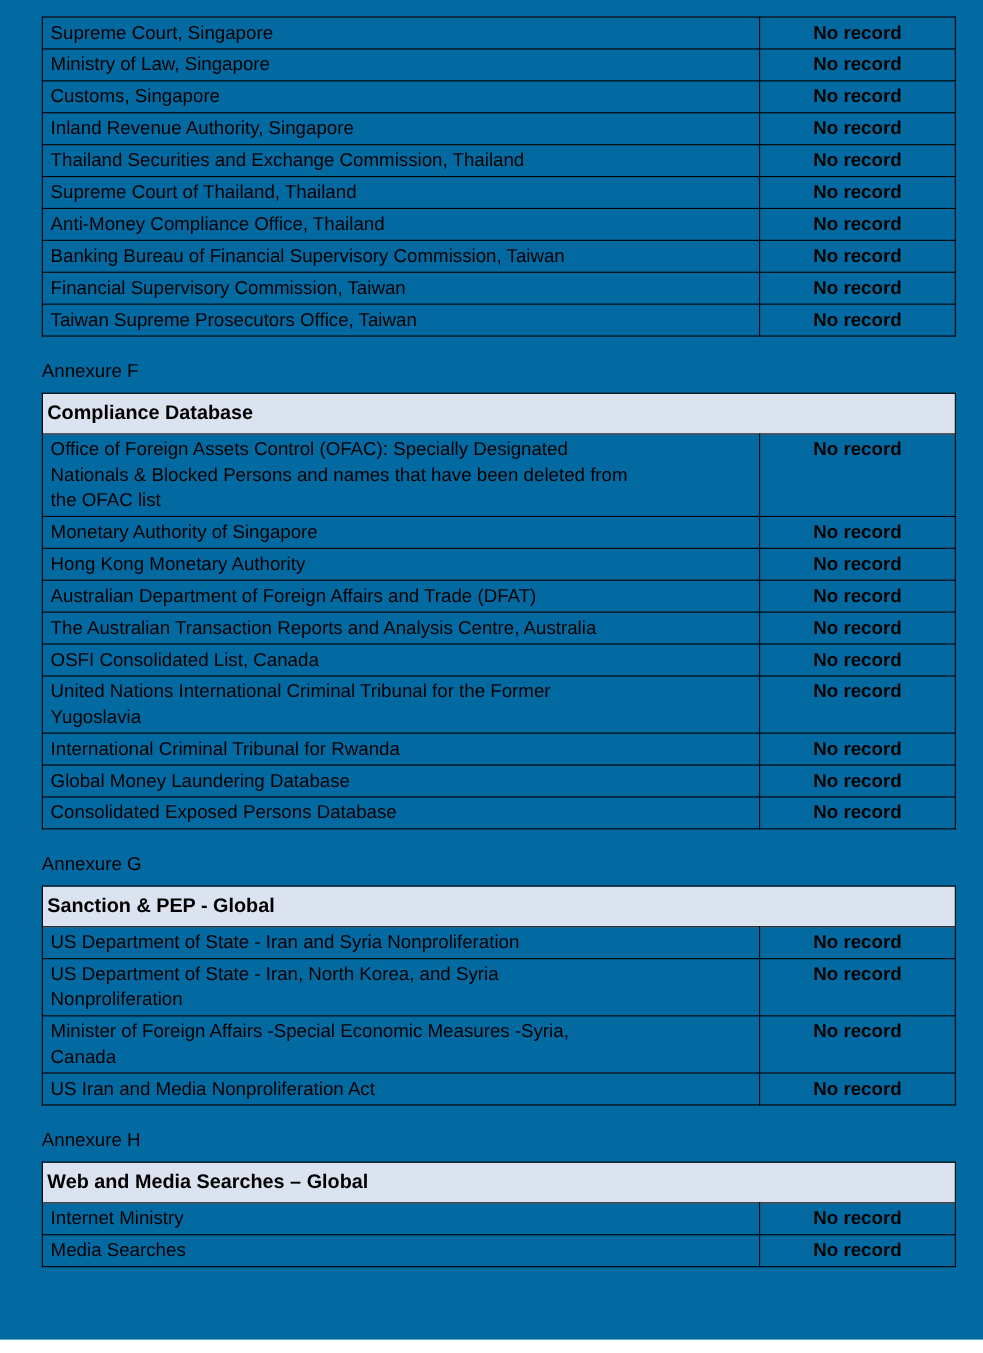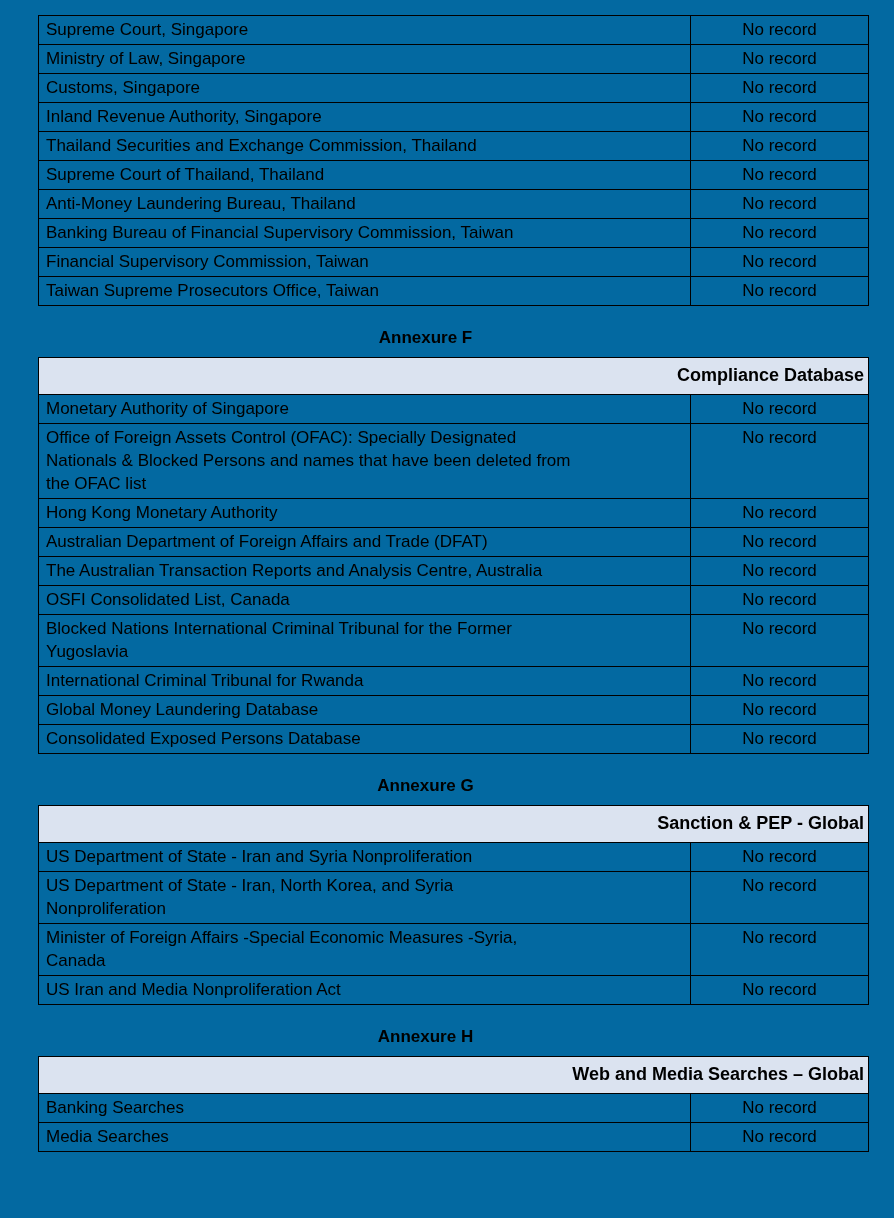--- a/index.html
+++ b/index.html
@@ -27,45 +27,46 @@
   }
   table.scr col.c-src { width: 652px; }
   table.scr col.c-res { width: 178px; }
   table.scr td, table.scr th {
     border: 1.5px solid #000000;
   }
   th.tbl-title {
     background: #dbe3f0;
     font-size: 18px;
     font-weight: bold;
-    text-align: right;
+    text-align: left;
     padding: 6px 4px 7px 4px;
     line-height: 23px;
   }
   td.src {
     font-size: 17px;
     line-height: 23px;
     padding: 2px 8px 3px 7px;
     vertical-align: top;
     white-space: pre-wrap;
   }
   td.res {
     font-size: 17px;
     line-height: 23px;
     padding: 2px 4px 3px 4px;
     text-align: center;
     vertical-align: top;
+    font-weight: bold;
   }
   .annexure {
     width: 830px;
     box-sizing: border-box;
-    text-align: center;
+    text-align: left;
     padding-right: 55px;
     font-size: 17px;
-    font-weight: bold;
+    font-weight: normal;
     line-height: 23px;
     margin: 20px 0 8px 0;
   }
 </style>
 </head>
 <body>
 
 <div class="page">
   <div class="content">
 
@@ -93,21 +94,21 @@
         </tr>
         <tr>
           <td class="src">Thailand Securities and Exchange Commission, Thailand</td>
           <td class="res">No record</td>
         </tr>
         <tr>
           <td class="src">Supreme Court of Thailand, Thailand</td>
           <td class="res">No record</td>
         </tr>
         <tr>
-          <td class="src">Anti-Money Laundering Bureau, Thailand</td>
+          <td class="src">Anti-Money Compliance Office, Thailand</td>
           <td class="res">No record</td>
         </tr>
         <tr>
           <td class="src">Banking Bureau of Financial Supervisory Commission, Taiwan</td>
           <td class="res">No record</td>
         </tr>
         <tr>
           <td class="src">Financial Supervisory Commission, Taiwan</td>
           <td class="res">No record</td>
         </tr>
@@ -121,49 +122,49 @@
     <div class="annexure">Annexure F</div>
 
     <table class="scr">
       <colgroup>
           <col class="c-src">
           <col class="c-res">
         </colgroup>
       <tbody>
         <tr>
           <th class="tbl-title" colspan="2">Compliance Database</th>
-        </tr>
-        <tr>
-          <td class="src">Monetary Authority of Singapore</td>
-          <td class="res">No record</td>
         </tr>
         <tr>
           <td class="src">Office of Foreign Assets Control (OFAC): Specially Designated
 Nationals &amp; Blocked Persons and names that have been deleted from
 the OFAC list</td>
           <td class="res">No record</td>
         </tr>
         <tr>
+          <td class="src">Monetary Authority of Singapore</td>
+          <td class="res">No record</td>
+        </tr>
+        <tr>
           <td class="src">Hong Kong Monetary Authority</td>
           <td class="res">No record</td>
         </tr>
         <tr>
           <td class="src">Australian Department of Foreign Affairs and Trade (DFAT)</td>
           <td class="res">No record</td>
         </tr>
         <tr>
           <td class="src">The Australian Transaction Reports and Analysis Centre, Australia</td>
           <td class="res">No record</td>
         </tr>
         <tr>
           <td class="src">OSFI Consolidated List, Canada</td>
           <td class="res">No record</td>
         </tr>
         <tr>
-          <td class="src">Blocked Nations International Criminal Tribunal for the Former
+          <td class="src">United Nations International Criminal Tribunal for the Former
 Yugoslavia</td>
           <td class="res">No record</td>
         </tr>
         <tr>
           <td class="src">International Criminal Tribunal for Rwanda</td>
           <td class="res">No record</td>
         </tr>
         <tr>
           <td class="src">Global Money Laundering Database</td>
           <td class="res">No record</td>
@@ -212,21 +213,21 @@
     <table class="scr">
       <colgroup>
           <col class="c-src">
           <col class="c-res">
         </colgroup>
       <tbody>
         <tr>
           <th class="tbl-title" colspan="2">Web and Media Searches – Global</th>
         </tr>
         <tr>
-          <td class="src">Banking Searches</td>
+          <td class="src">Internet Ministry</td>
           <td class="res">No record</td>
         </tr>
         <tr>
           <td class="src">Media Searches</td>
           <td class="res">No record</td>
         </tr>
       </tbody>
     </table>
 
   </div>

